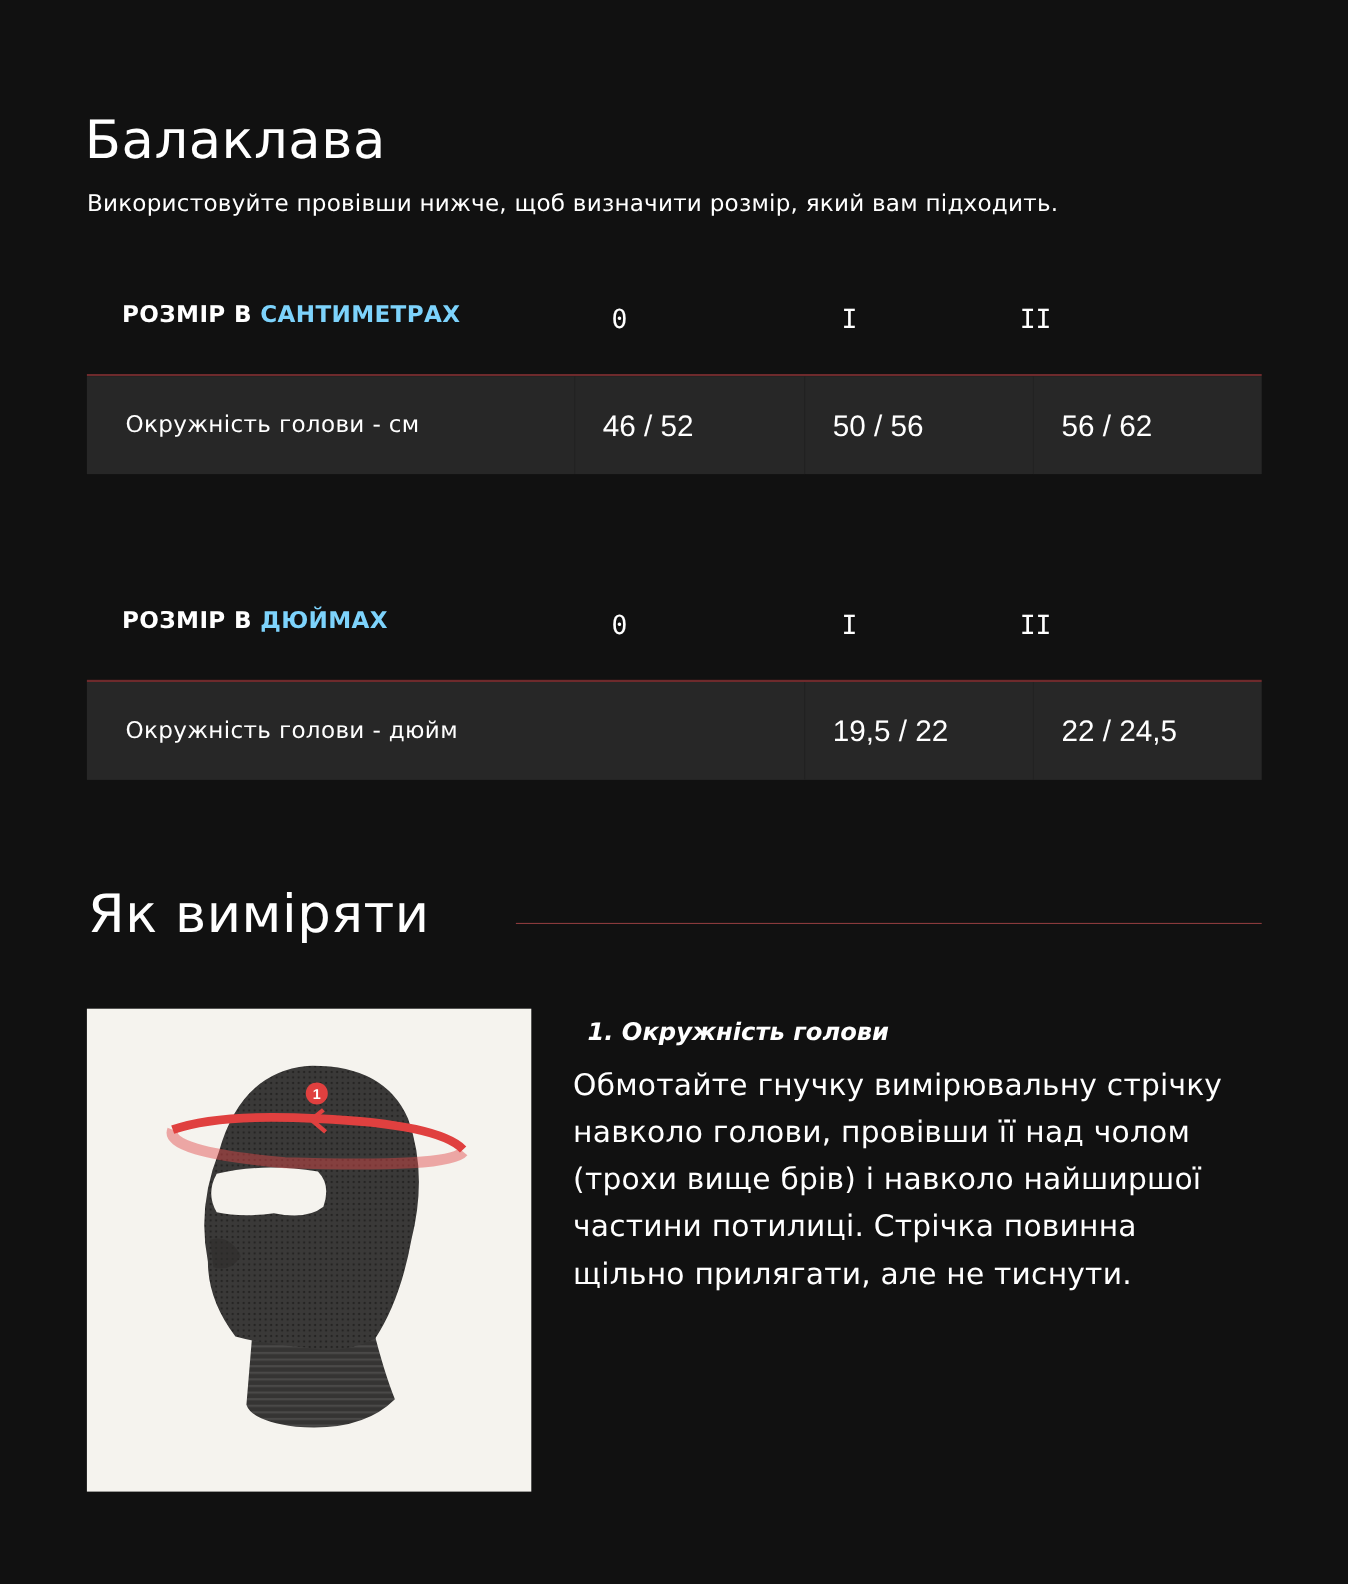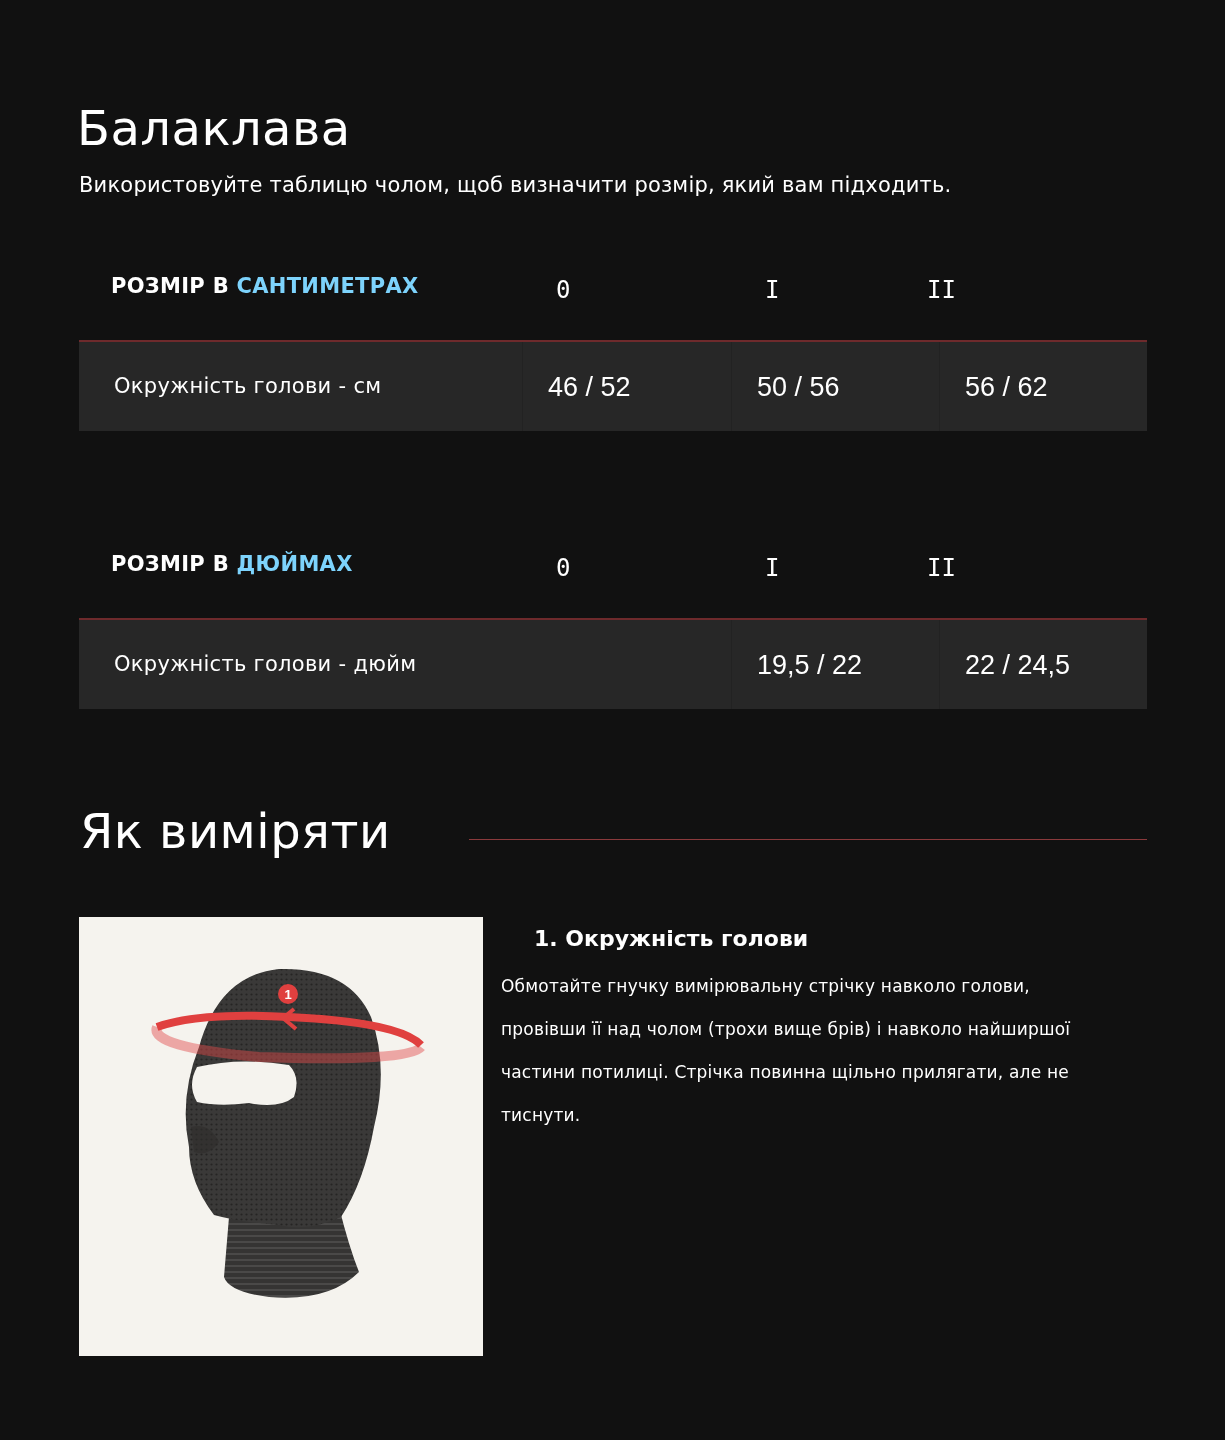--- a/index.html
+++ b/index.html
@@ -38,32 +38,32 @@
   .col.c0 { left: 477px; } .col.c1 { left: 686px; } .col.c2 { left: 848px; text-align: right; }
   .how-title {
     position: absolute; left: 80px; top: 800px; margin: 0; font-size: 48px; font-weight: 400; letter-spacing: 0.5px; line-height: 62px;
   }
   .how-rule { position: absolute; left: 469px; top: 839px; width: 678px; height: 1px; background: #8a3a3c; }
   .figure {
     position: absolute; left: 79px; top: 917px; width: 404px; height: 439px; background: #f5f3ee;
   }
   .figure svg { position: absolute; left: 0; top: 0; }
   .step-title {
-    position: absolute; left: 534px; top: 926px; margin: 0; font-size: 22px; font-weight: 700;
+    position: absolute; left: 534px; top: 926px; margin: 0; font-size: 22px; font-weight: 700; font-style: italic;
   }
   .step-text {
-    position: absolute; left: 501px; top: 965px; width: 600px; margin: 0;
-    font-size: 17px; line-height: 43px; letter-spacing: 0.2px;
+    position: absolute; left: 521px; top: 965px; width: 600px; margin: 0;
+    font-size: 27px; line-height: 43px; letter-spacing: 0.2px;
   }
 </style>
 </head>
 <body>
 
 <h1 class="title">Балаклава</h1>
-<p class="subtitle">Використовуйте таблицю чолом, щоб визначити розмір, який вам підходить.</p>
+<p class="subtitle">Використовуйте провівши нижче, щоб визначити розмір, який вам підходить.</p>
 
 <div class="size-table cm">
   <div class="thead">
     <div class="label">
       <span>РОЗМІР В </span><span class="accent">САНТИМЕТРАХ</span>
     </div>
     <div class="col c0">0</div>
     <div class="col c1">I</div>
     <div class="col c2">II</div>
   </div>

